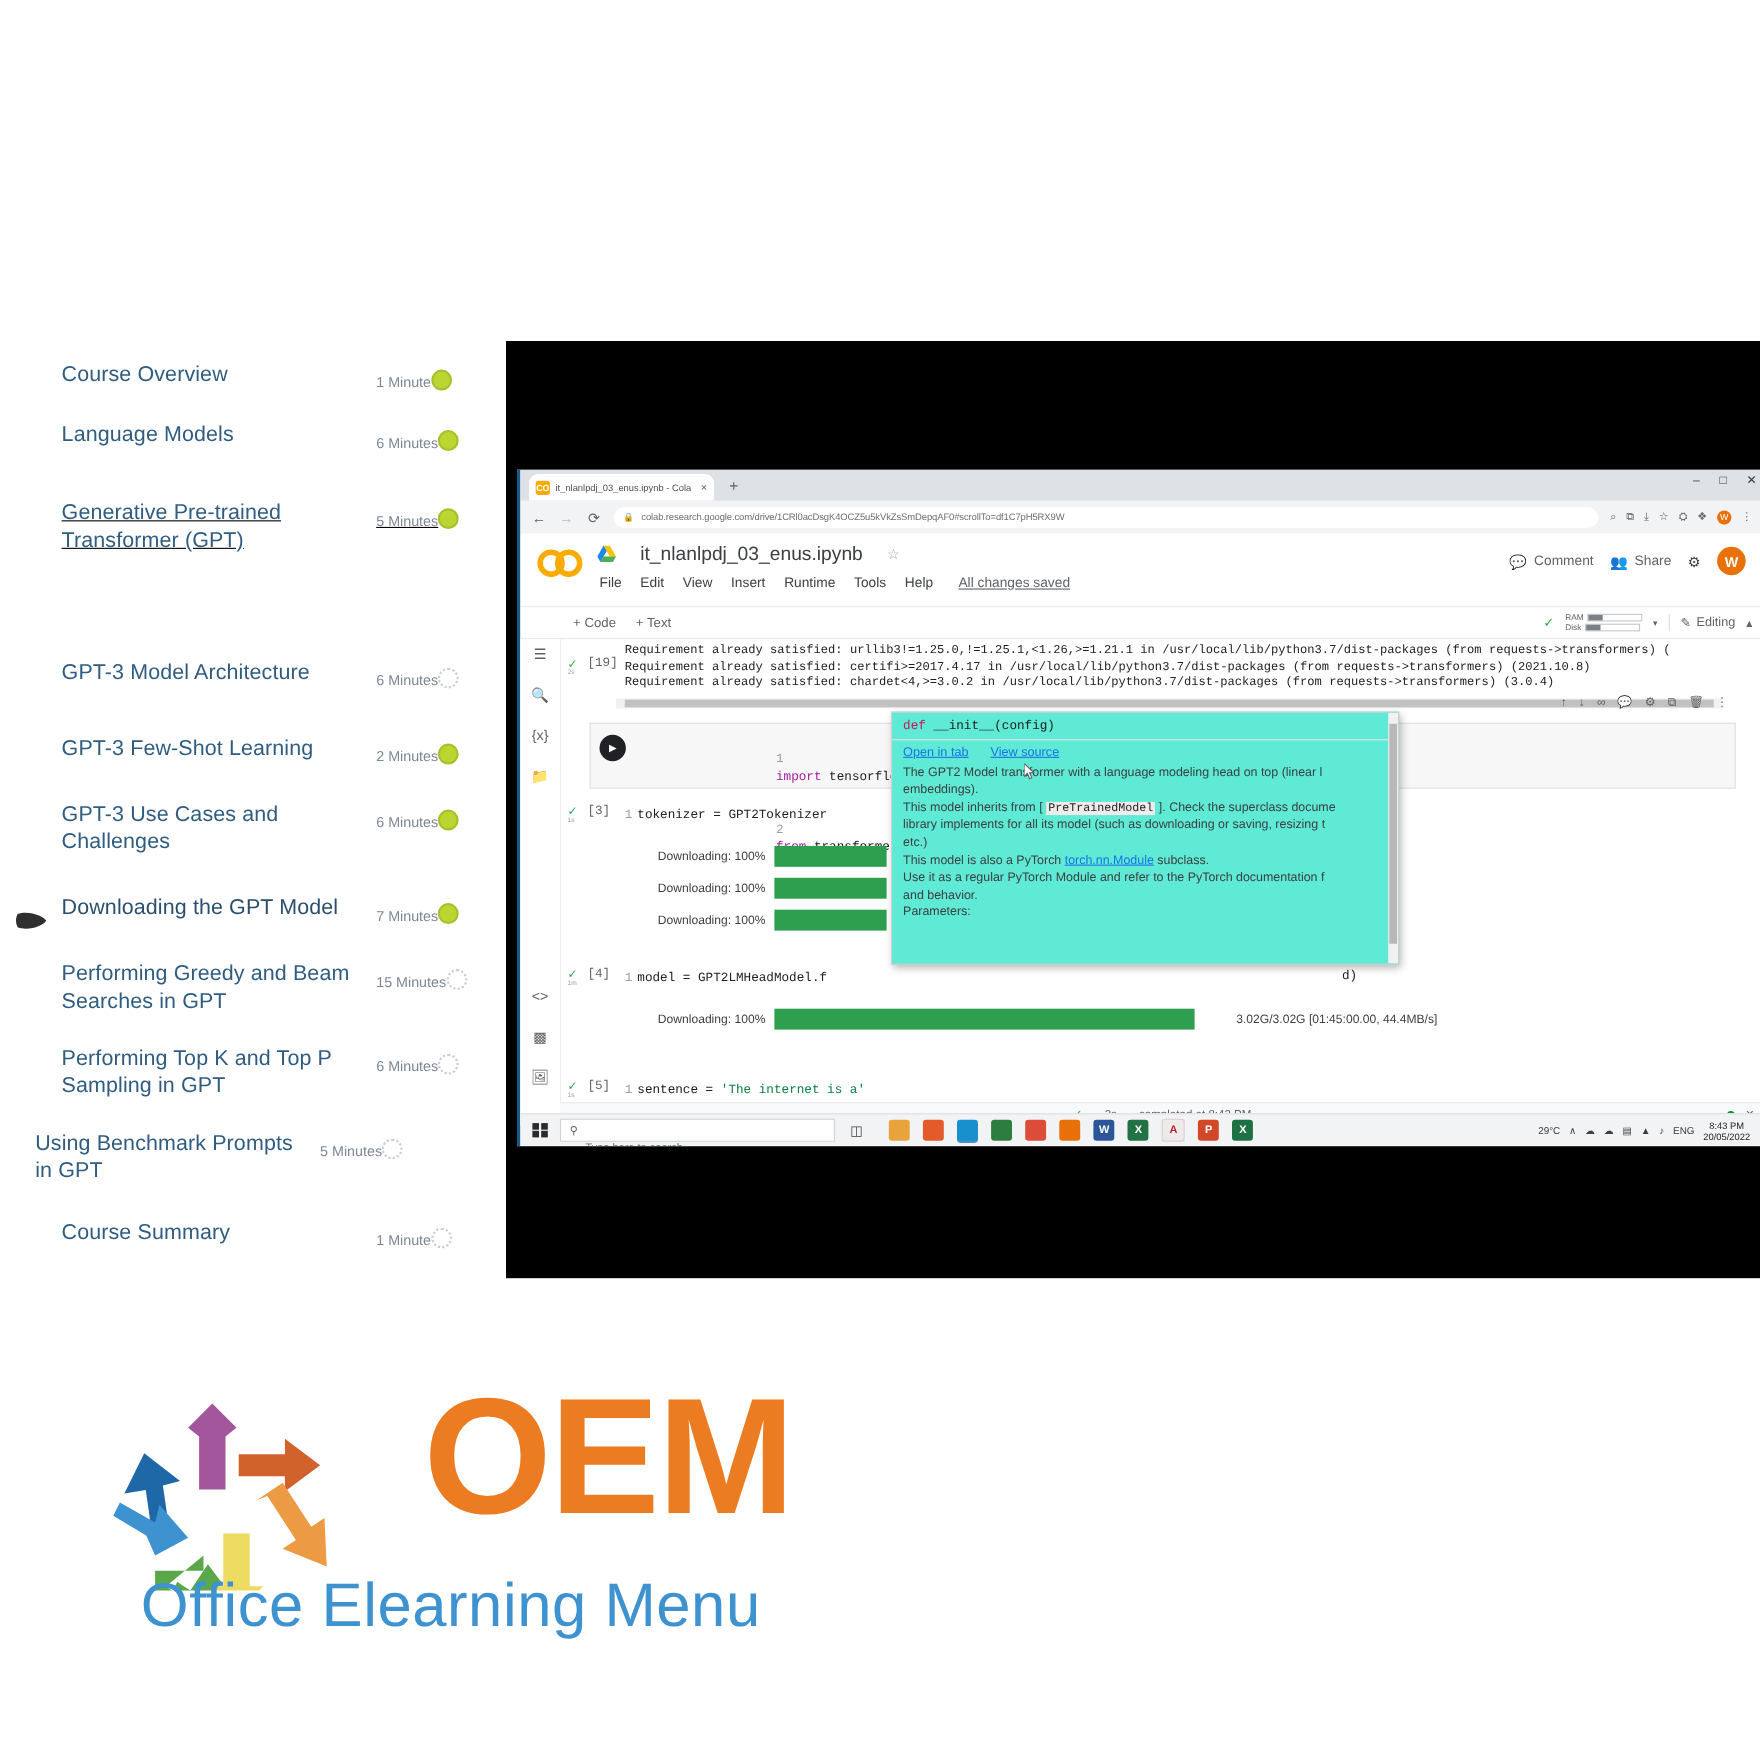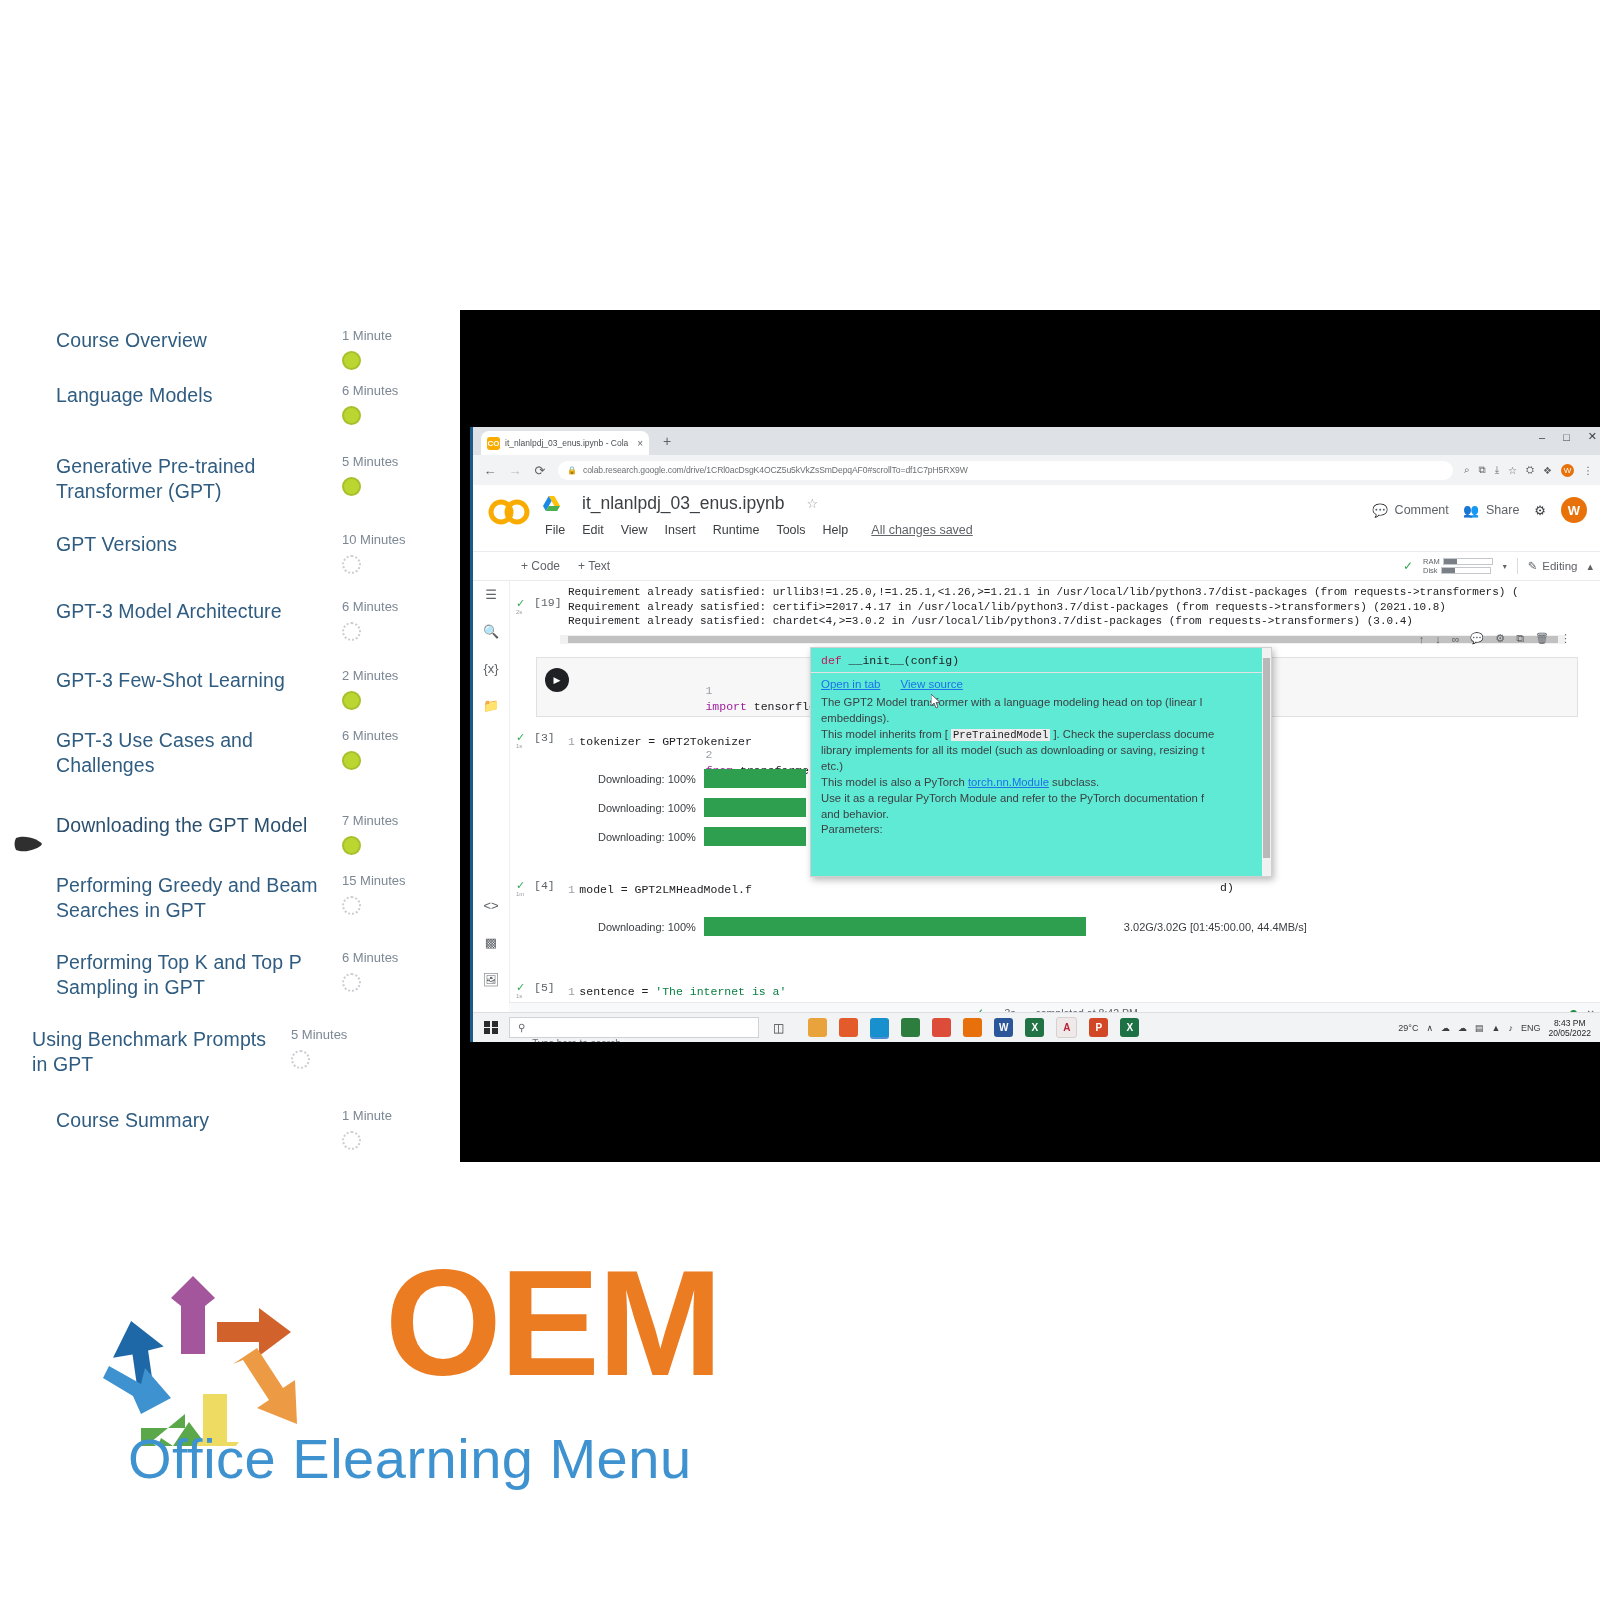--- a/index.html
+++ b/index.html
@@ -32,22 +32,22 @@
     font-size: 19.5px;
     line-height: 25px;
     letter-spacing: .1px;
     padding-right: 10px;
   }
   .course-title.current { color: #2a4f6e; }
   .course-meta {
     width: 96px;
     text-align: right;
     display: flex;
-    flex-direction: column;
-    align-items: flex-start;
+    flex-direction: row;
+    align-items: flex-end;
   }
   .course-dur {
     color: #7b8794;
     font-size: 13px;
     line-height: 15px;
     white-space: nowrap;
   }
   .dot {
     width: 19px; height: 19px;
     border-radius: 50%;
@@ -451,32 +451,25 @@
           <div class="dot complete"></div>
         </div>
       </div>
       <div class="course-item" style="position: absolute; left: 0px; top: 73px; width: 460px;">
         <div class="course-title">Language Models</div>
         <div class="course-meta">
           <div class="course-dur">6 Minutes</div>
           <div class="dot complete"></div>
         </div>
       </div>
-      <div class="course-item" style="position: absolute; left: 0px; top: 144px; width: 460px;">
+      <div class="course-item" style="position: absolute; left: 0px; top: 144px; width: 460px; text-decoration: underline;">
         <div class="course-title">Generative Pre-trained Transformer (GPT)</div>
         <div class="course-meta">
           <div class="course-dur">5 Minutes</div>
           <div class="dot complete"></div>
-        </div>
-      </div>
-      <div class="course-item" style="position: absolute; left: 0px; top: 222px; width: 460px;">
-        <div class="course-title">GPT Versions</div>
-        <div class="course-meta">
-          <div class="course-dur">10 Minutes</div>
-          <div class="dot incomplete"></div>
         </div>
       </div>
       <div class="course-item" style="position: absolute; left: 0px; top: 289px; width: 460px;">
         <div class="course-title">GPT-3 Model Architecture</div>
         <div class="course-meta">
           <div class="course-dur">6 Minutes</div>
           <div class="dot incomplete"></div>
         </div>
       </div>
       <div class="course-item" style="position: absolute; left: 0px; top: 358px; width: 460px;">

